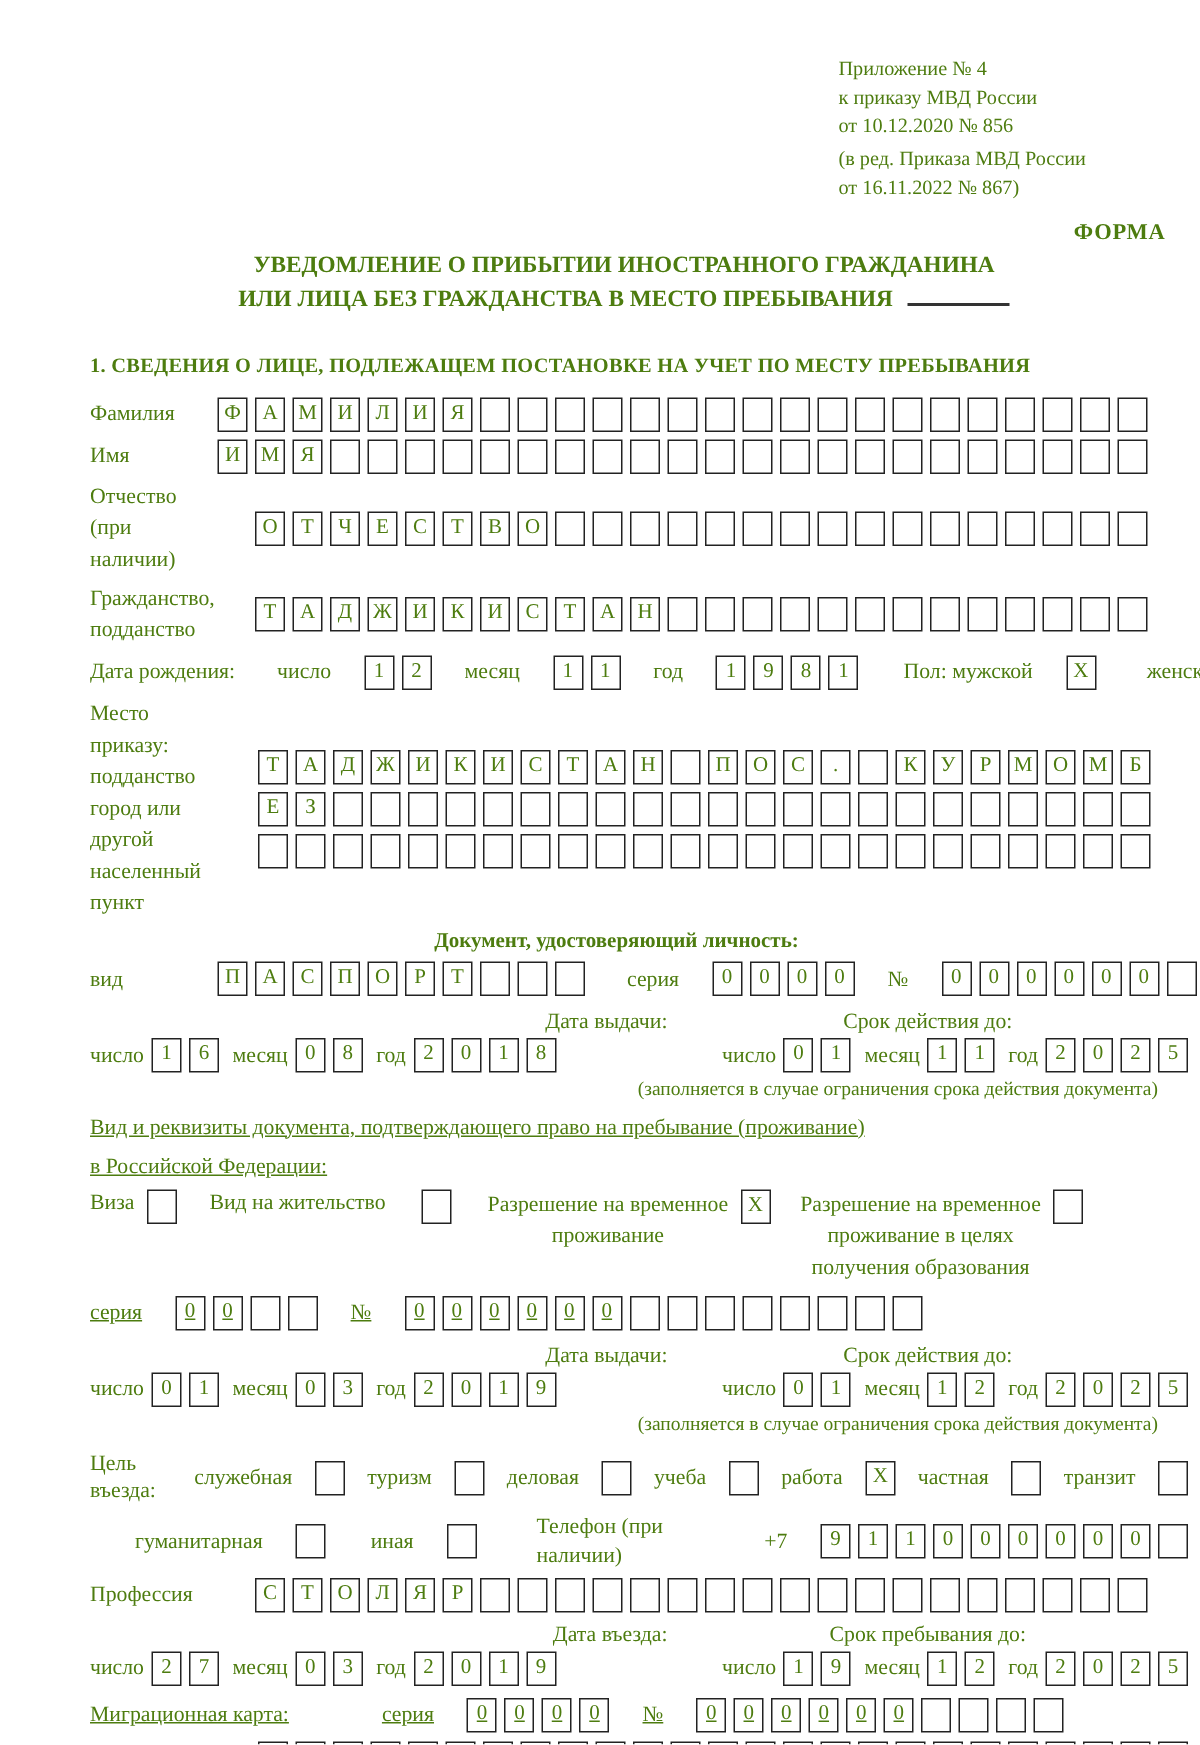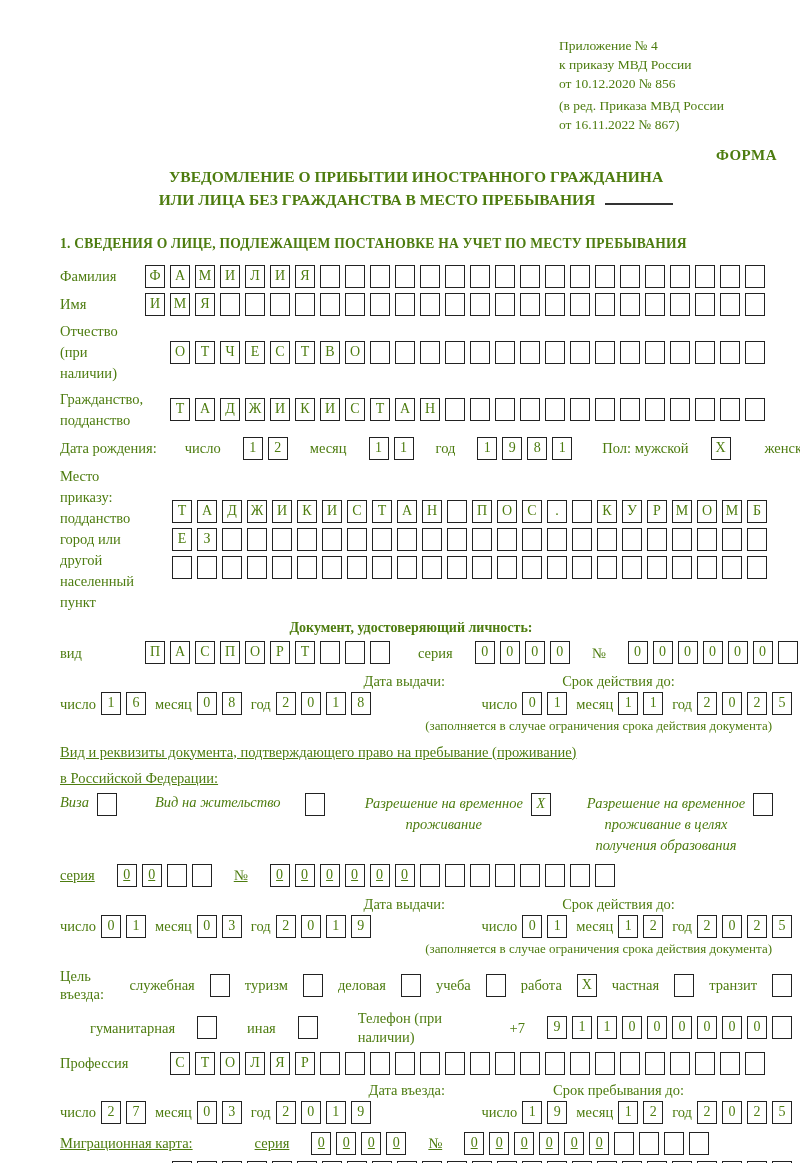--- a/index.html
+++ b/index.html
@@ -34,21 +34,21 @@
   .stack{display:flex;flex-direction:column;gap:5px;}
   .note{font-size:13px;text-align:right;margin-right:20px;margin-top:3px;}
   .center-bold{text-align:center;font-weight:bold;font-size:14px;margin-top:6px;margin-right:30px;}
   .dlabels{display:flex;margin-top:8px;}
   .dlabels .l{width:385px;text-align:right;}
   .dlabels .r{flex:1;text-align:center;}
   .dates{display:flex;align-items:center;margin-top:2px;}
   .dgroup{display:inline-flex;align-items:center;gap:5px;}
   .dgroup .lb{margin-left:4px;}
   .left-dates{width:385px;}
-  .chk-row{display:flex;align-items:flex-start;gap:24px;margin-top:6px;font-style:italic;}
+  .chk-row{display:flex;align-items:flex-start;gap:8px;margin-top:6px;}
   .chk-item{display:flex;align-items:flex-start;gap:8px;}
   .chk-multiline{text-align:center;line-height:21px;}
   .purpose-row{display:flex;align-items:center;gap:15px;margin-top:10px;flex-wrap:nowrap;}
   .reps{display:flex;align-items:flex-start;gap:6px;margin-top:6px;}
   .reps .labels{width:125px;line-height:22.5px;} .mt6{margin-top:6px;} .mt8{margin-top:8px;text-decoration:underline;} .mt12{margin-top:12px;}
 </style>
 </head>
 <body>
 
 <div class="page">

